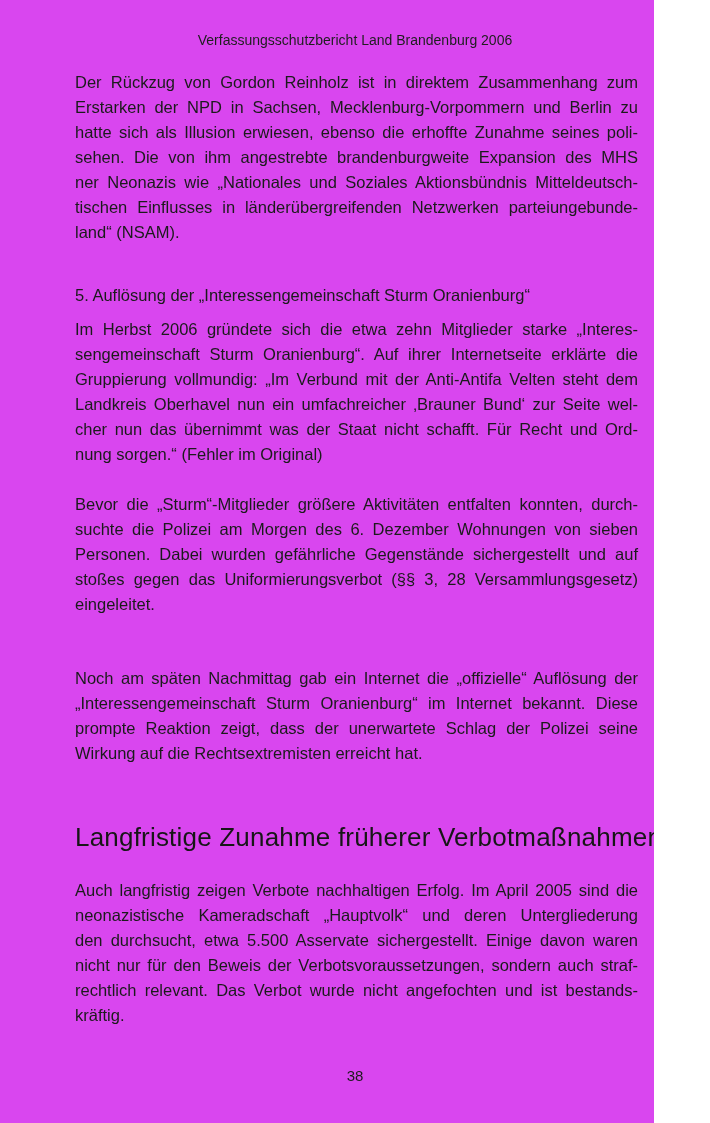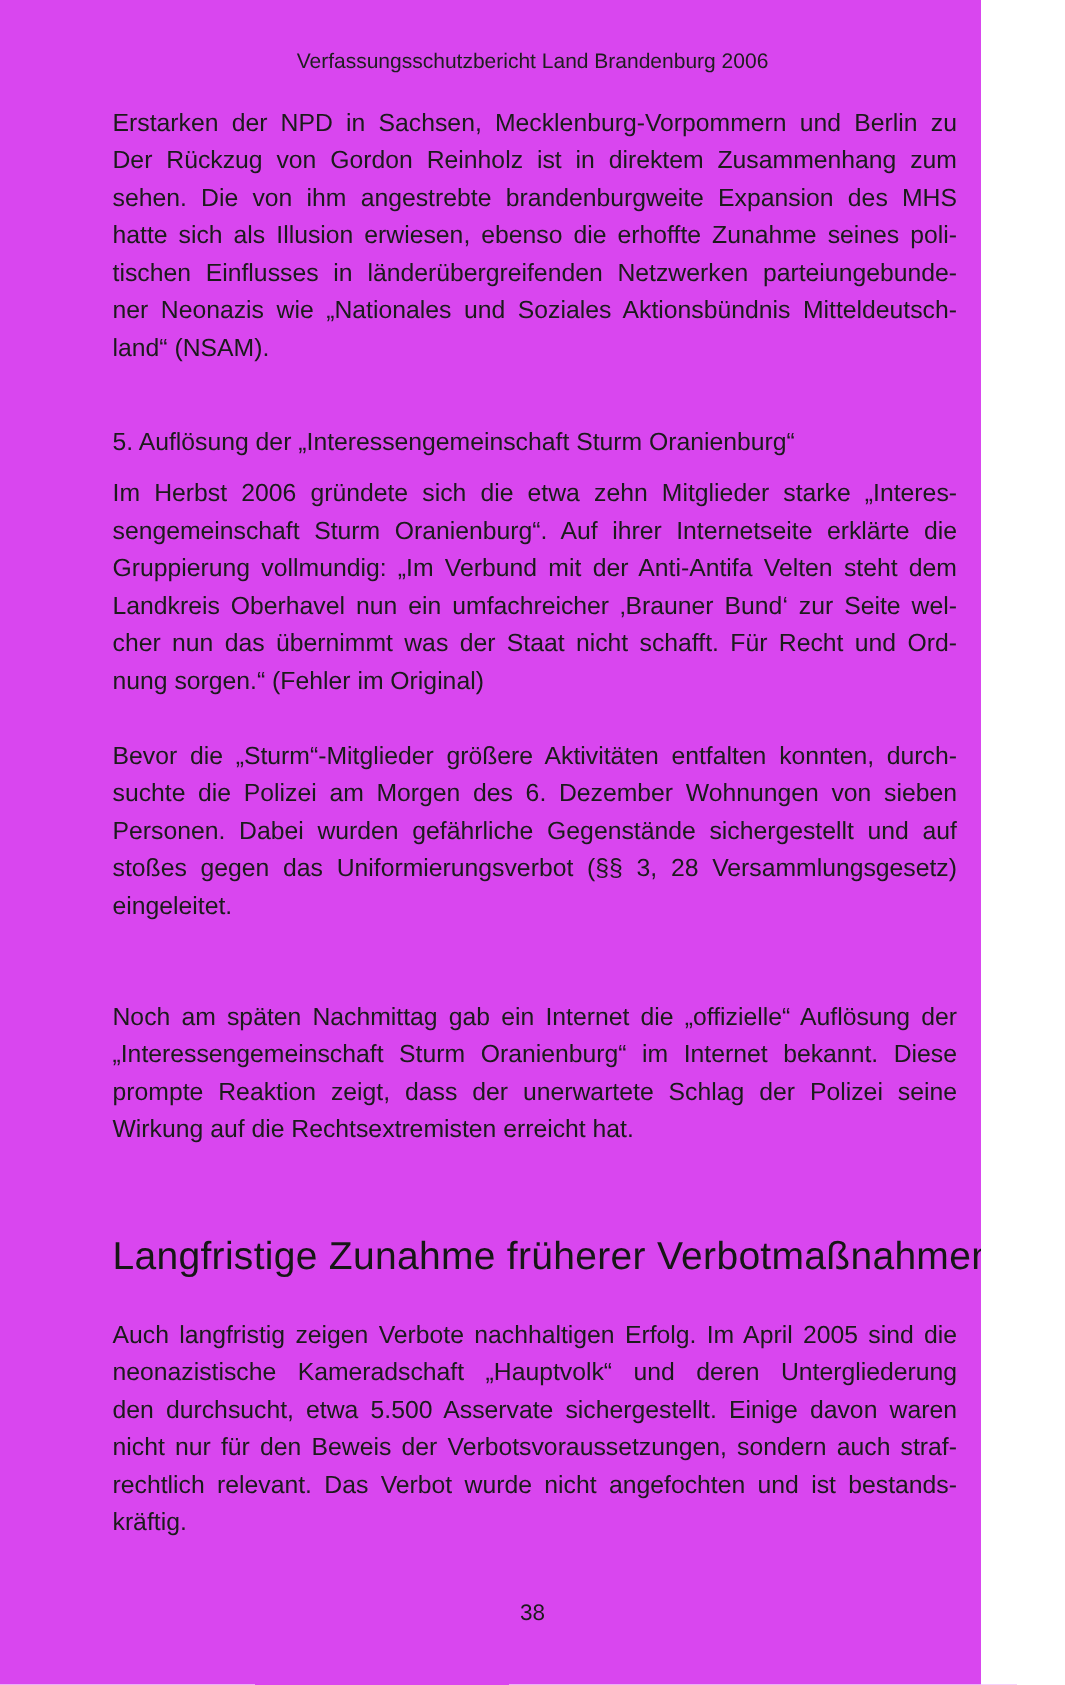--- a/index.html
+++ b/index.html
@@ -84,26 +84,26 @@
   #p5 { top: 878px; }
 </style>
 </head>
 <body>
 
 <div class="page">
 
   <div class="running-header">Verfassungsschutzbericht Land Brandenburg 2006</div>
 
   <div class="textblock" id="p1">
+    <div class="line">Der Rückzug von Gordon Reinholz ist in direktem Zusammenhang zum</div>
     <div class="line">Erstarken der NPD in Sachsen, Mecklenburg-Vorpommern und Berlin zu</div>
-    <div class="line">Der Rückzug von Gordon Reinholz ist in direktem Zusammenhang zum</div>
+    <div class="line">hatte sich als Illusion erwiesen, ebenso die erhoffte Zunahme seines poli-</div>
     <div class="line">sehen. Die von ihm angestrebte brandenburgweite Expansion des MHS</div>
-    <div class="line">hatte sich als Illusion erwiesen, ebenso die erhoffte Zunahme seines poli-</div>
+    <div class="line">ner Neonazis wie „Nationales und Soziales Aktionsbündnis Mitteldeutsch-</div>
     <div class="line">tischen Einflusses in länderübergreifenden Netzwerken parteiungebunde-</div>
-    <div class="line">ner Neonazis wie „Nationales und Soziales Aktionsbündnis Mitteldeutsch-</div>
     <div class="line last">land“ (NSAM).</div>
   </div>
 
   <div class="section-heading" id="sub-heading">5. Auflösung der „Interessengemeinschaft Sturm Oranienburg“</div>
 
   <div class="textblock" id="p2">
     <div class="line">Im Herbst 2006 gründete sich die etwa zehn Mitglieder starke „Interes-</div>
     <div class="line">sengemeinschaft Sturm Oranienburg“. Auf ihrer Internetseite erklärte die</div>
     <div class="line">Gruppierung vollmundig: „Im Verbund mit der Anti-Antifa Velten steht dem</div>
     <div class="line">Landkreis Oberhavel nun ein umfachreicher ‚Brauner Bund‘ zur Seite wel-</div>

